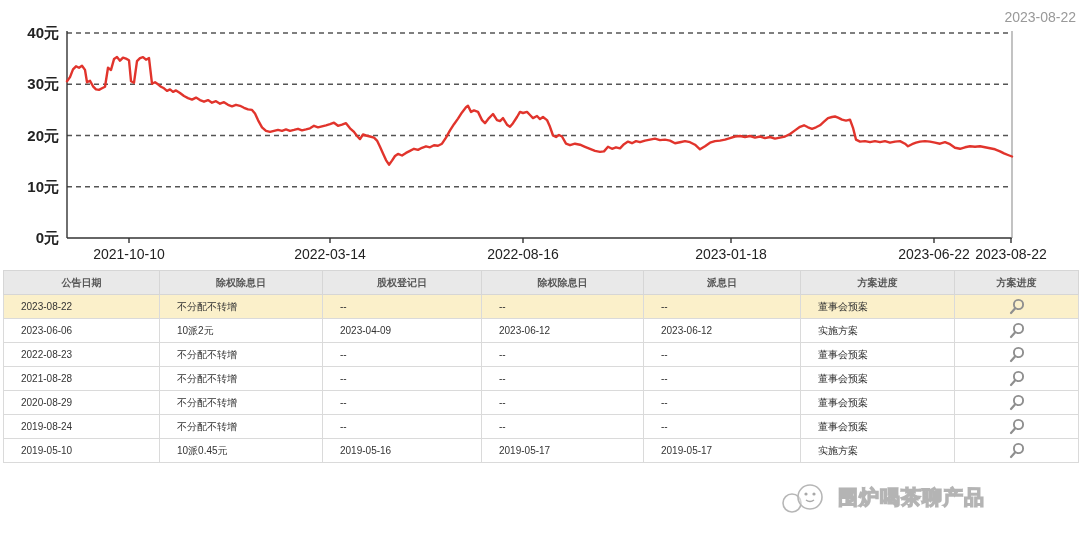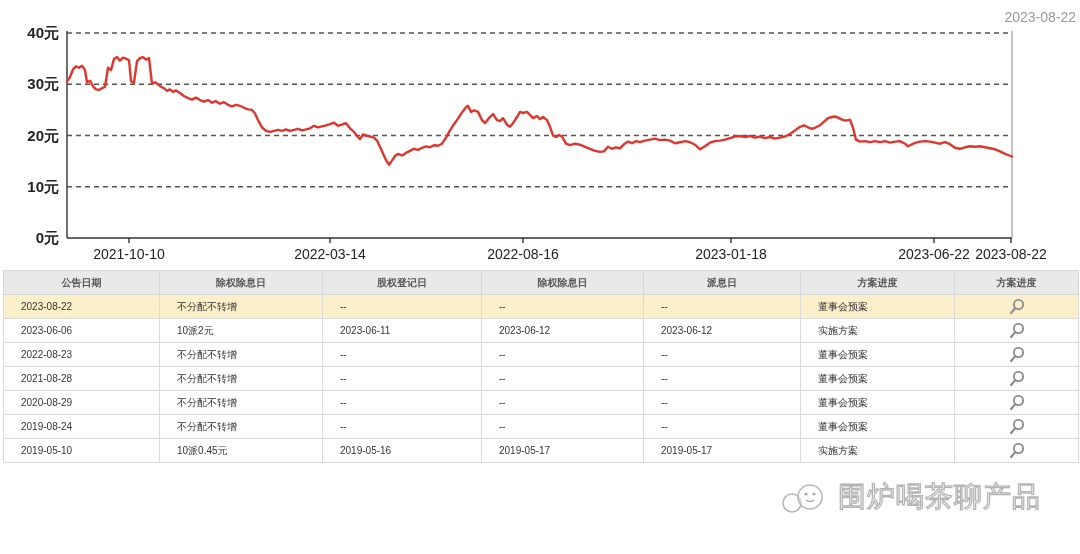--- a/index.html
+++ b/index.html
@@ -14,21 +14,21 @@
   table.div-table th{background:#e9e9e9;font-weight:bold;color:#555;text-align:center;
                      height:23px;border:1px solid #d6d6d6;padding:0;white-space:nowrap;overflow:hidden;}
   table.div-table td{height:23px;border:1px solid #dadada;color:#333;text-align:left;
                      padding:0 0 0 17px;white-space:nowrap;overflow:hidden;background:#fff;}
   table.div-table td.impact{text-align:center;padding:0;}
   table.div-table tr.highlight td{background:#fbf0ca;}
   .mag-btn{display:inline-block;width:18px;height:18px;cursor:pointer;vertical-align:middle;}
   
   .watermark{position:absolute;left:780px;top:479px;display:flex;align-items:center;
              pointer-events:none;opacity:.85;}
-  .wm-text{font-size:28px;font-weight:normal;letter-spacing:1px;color:rgba(255,255,255,0.15);
+  .wm-text{font-size:20px;font-weight:bold;letter-spacing:1px;color:rgba(255,255,255,0.15);
            -webkit-text-stroke:1.3px #a8a8a8;line-height:34px;}
   .bottom-strip{position:absolute;left:0;top:548px;width:1080px;height:6px;background:#d9e8f6;
                 border-top:1px solid #eef4fb;}
 </style>
 </head>
 <body>
 
 <div class="screen">
 
   <div class="chart-area">
@@ -92,21 +92,21 @@
           <td>--</td>
           <td>董事会预案</td>
           <td class="impact"><svg class="mag-btn" viewBox="0 0 18 18">
               <circle cx="10.5" cy="6.5" r="4.6" fill="none" stroke="#8f8f8f" stroke-width="1.9"></circle>
               <line x1="7" y1="10.5" x2="3" y2="15" stroke="#8f8f8f" stroke-width="2.2" stroke-linecap="round"></line>
             </svg></td>
         </tr>
         <tr>
           <td>2023-06-06</td>
           <td>10派2元</td>
-          <td>2023-06-11</td>
+          <td>2023-04-09</td>
           <td>2023-06-12</td>
           <td>2023-06-12</td>
           <td>实施方案</td>
           <td class="impact"><svg class="mag-btn" viewBox="0 0 18 18">
               <circle cx="10.5" cy="6.5" r="4.6" fill="none" stroke="#8f8f8f" stroke-width="1.9"></circle>
               <line x1="7" y1="10.5" x2="3" y2="15" stroke="#8f8f8f" stroke-width="2.2" stroke-linecap="round"></line>
             </svg></td>
         </tr>
         <tr>
           <td>2022-08-23</td>

